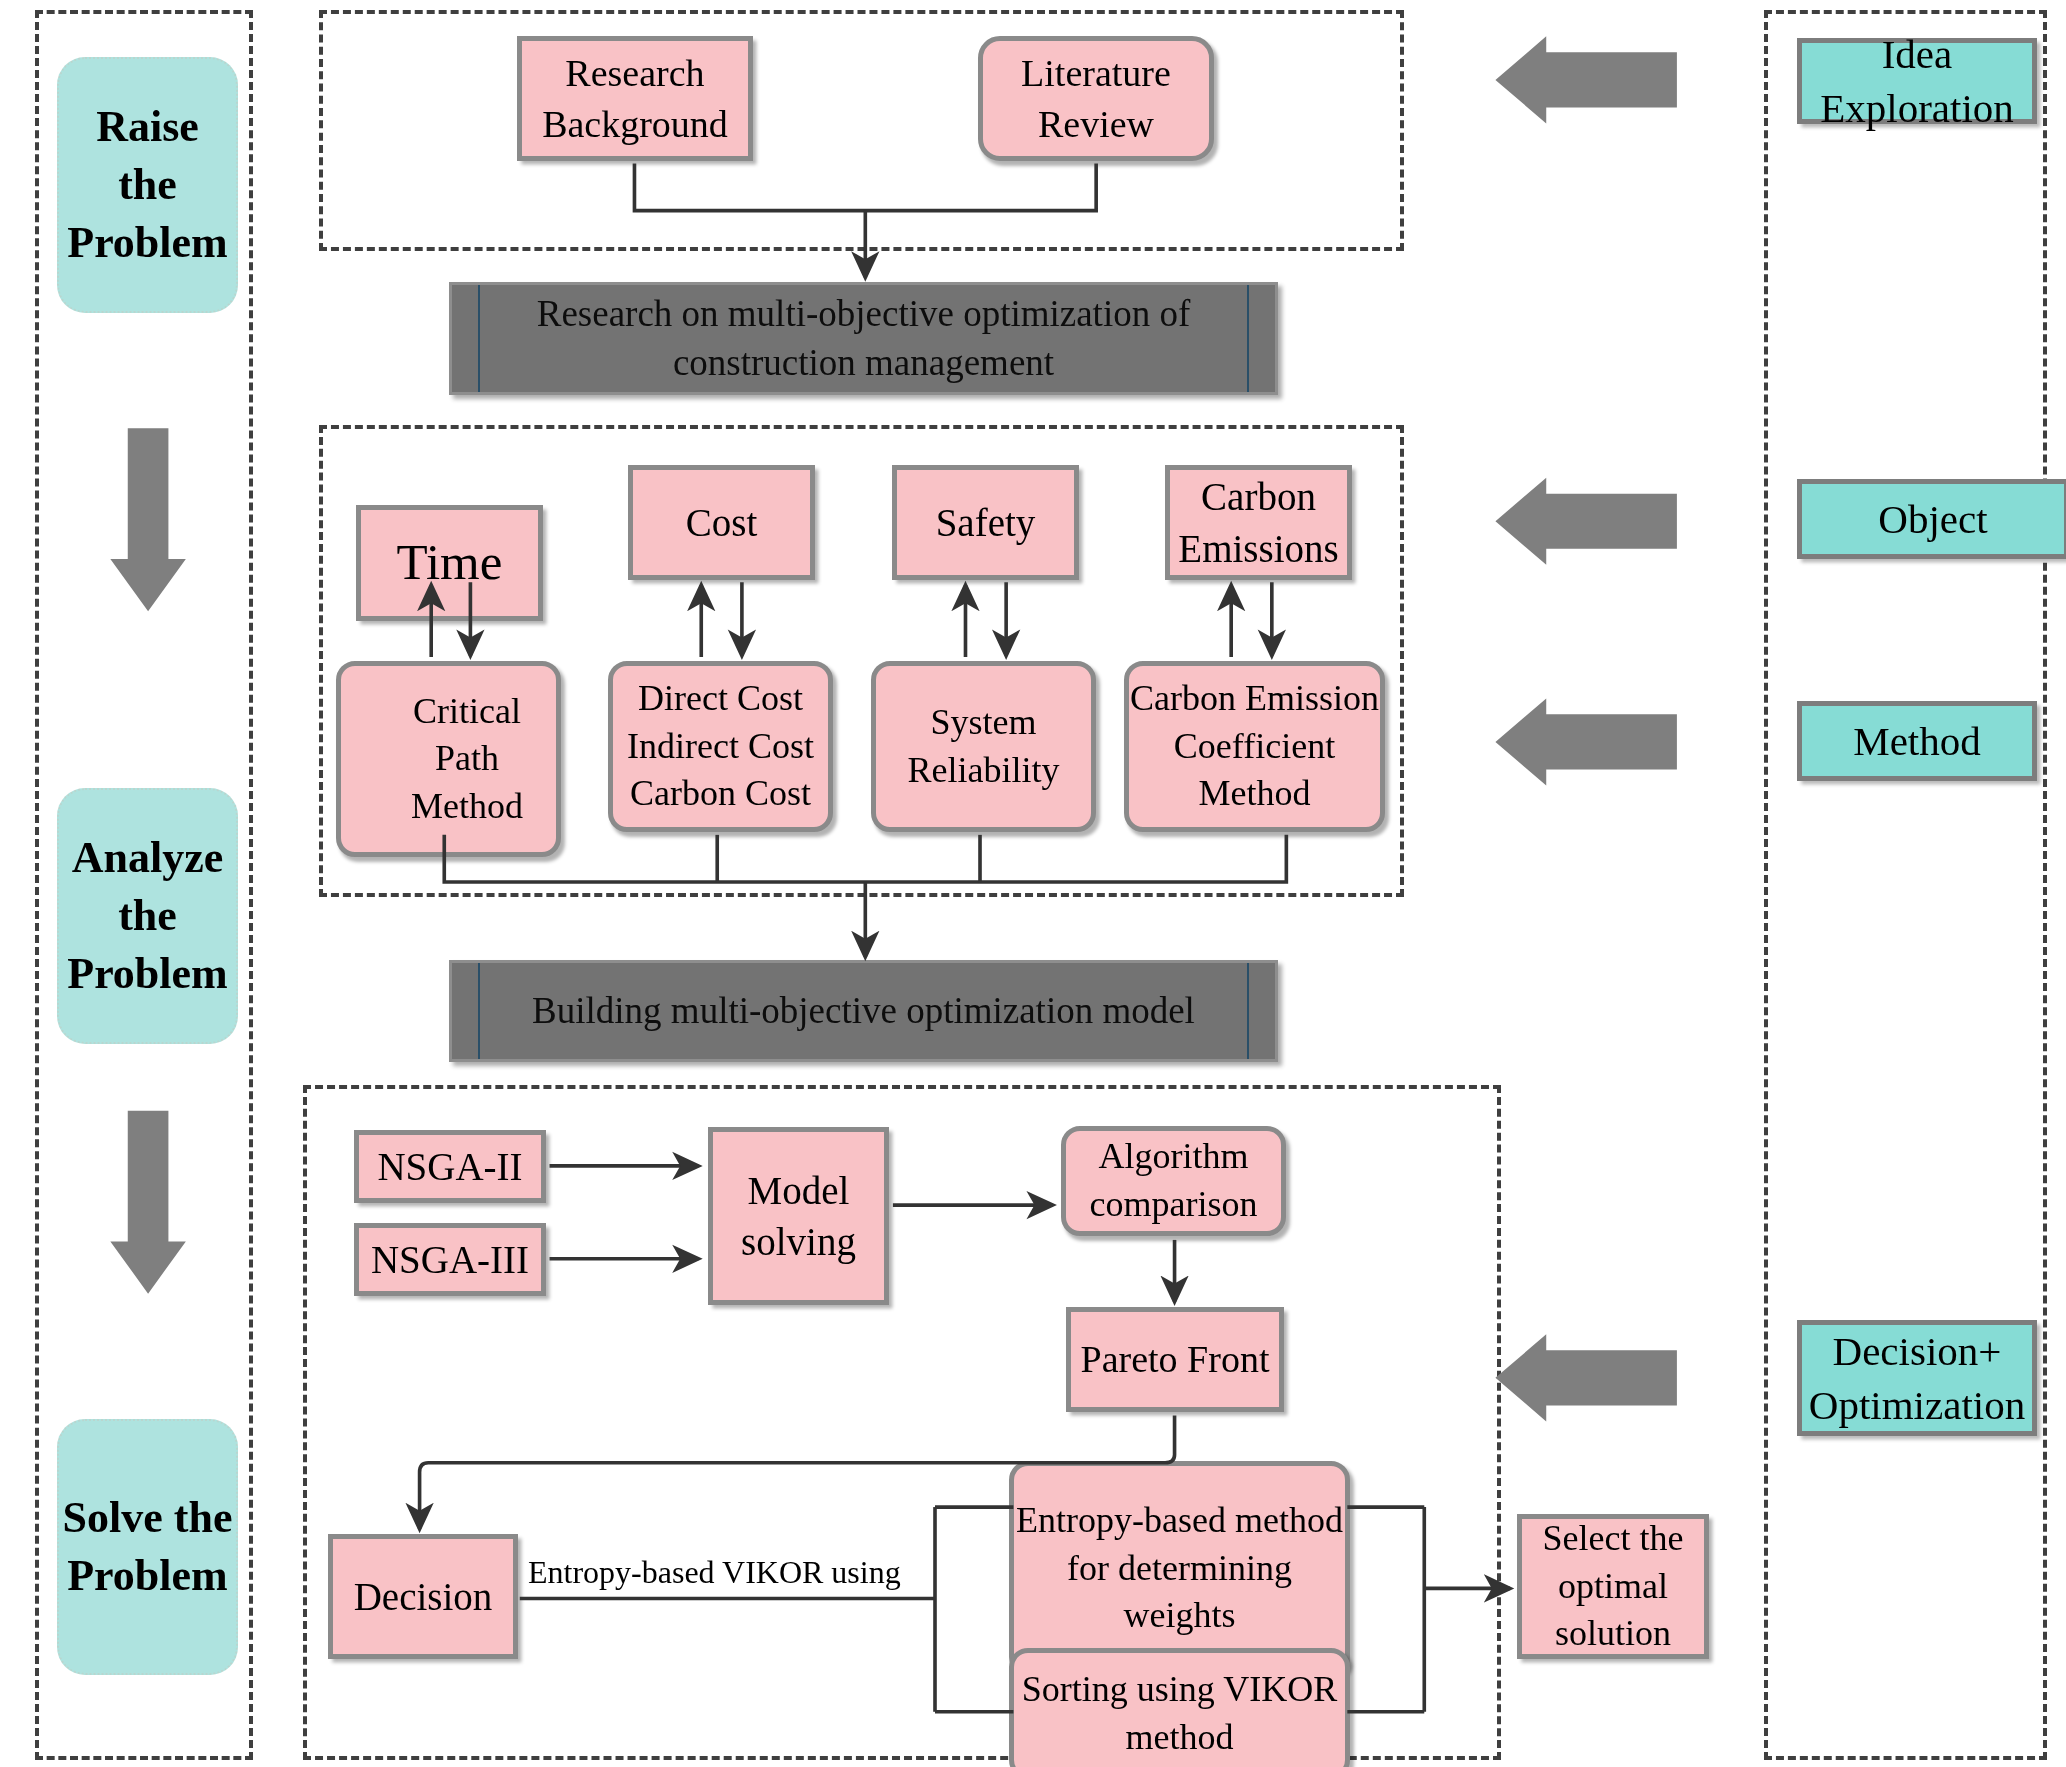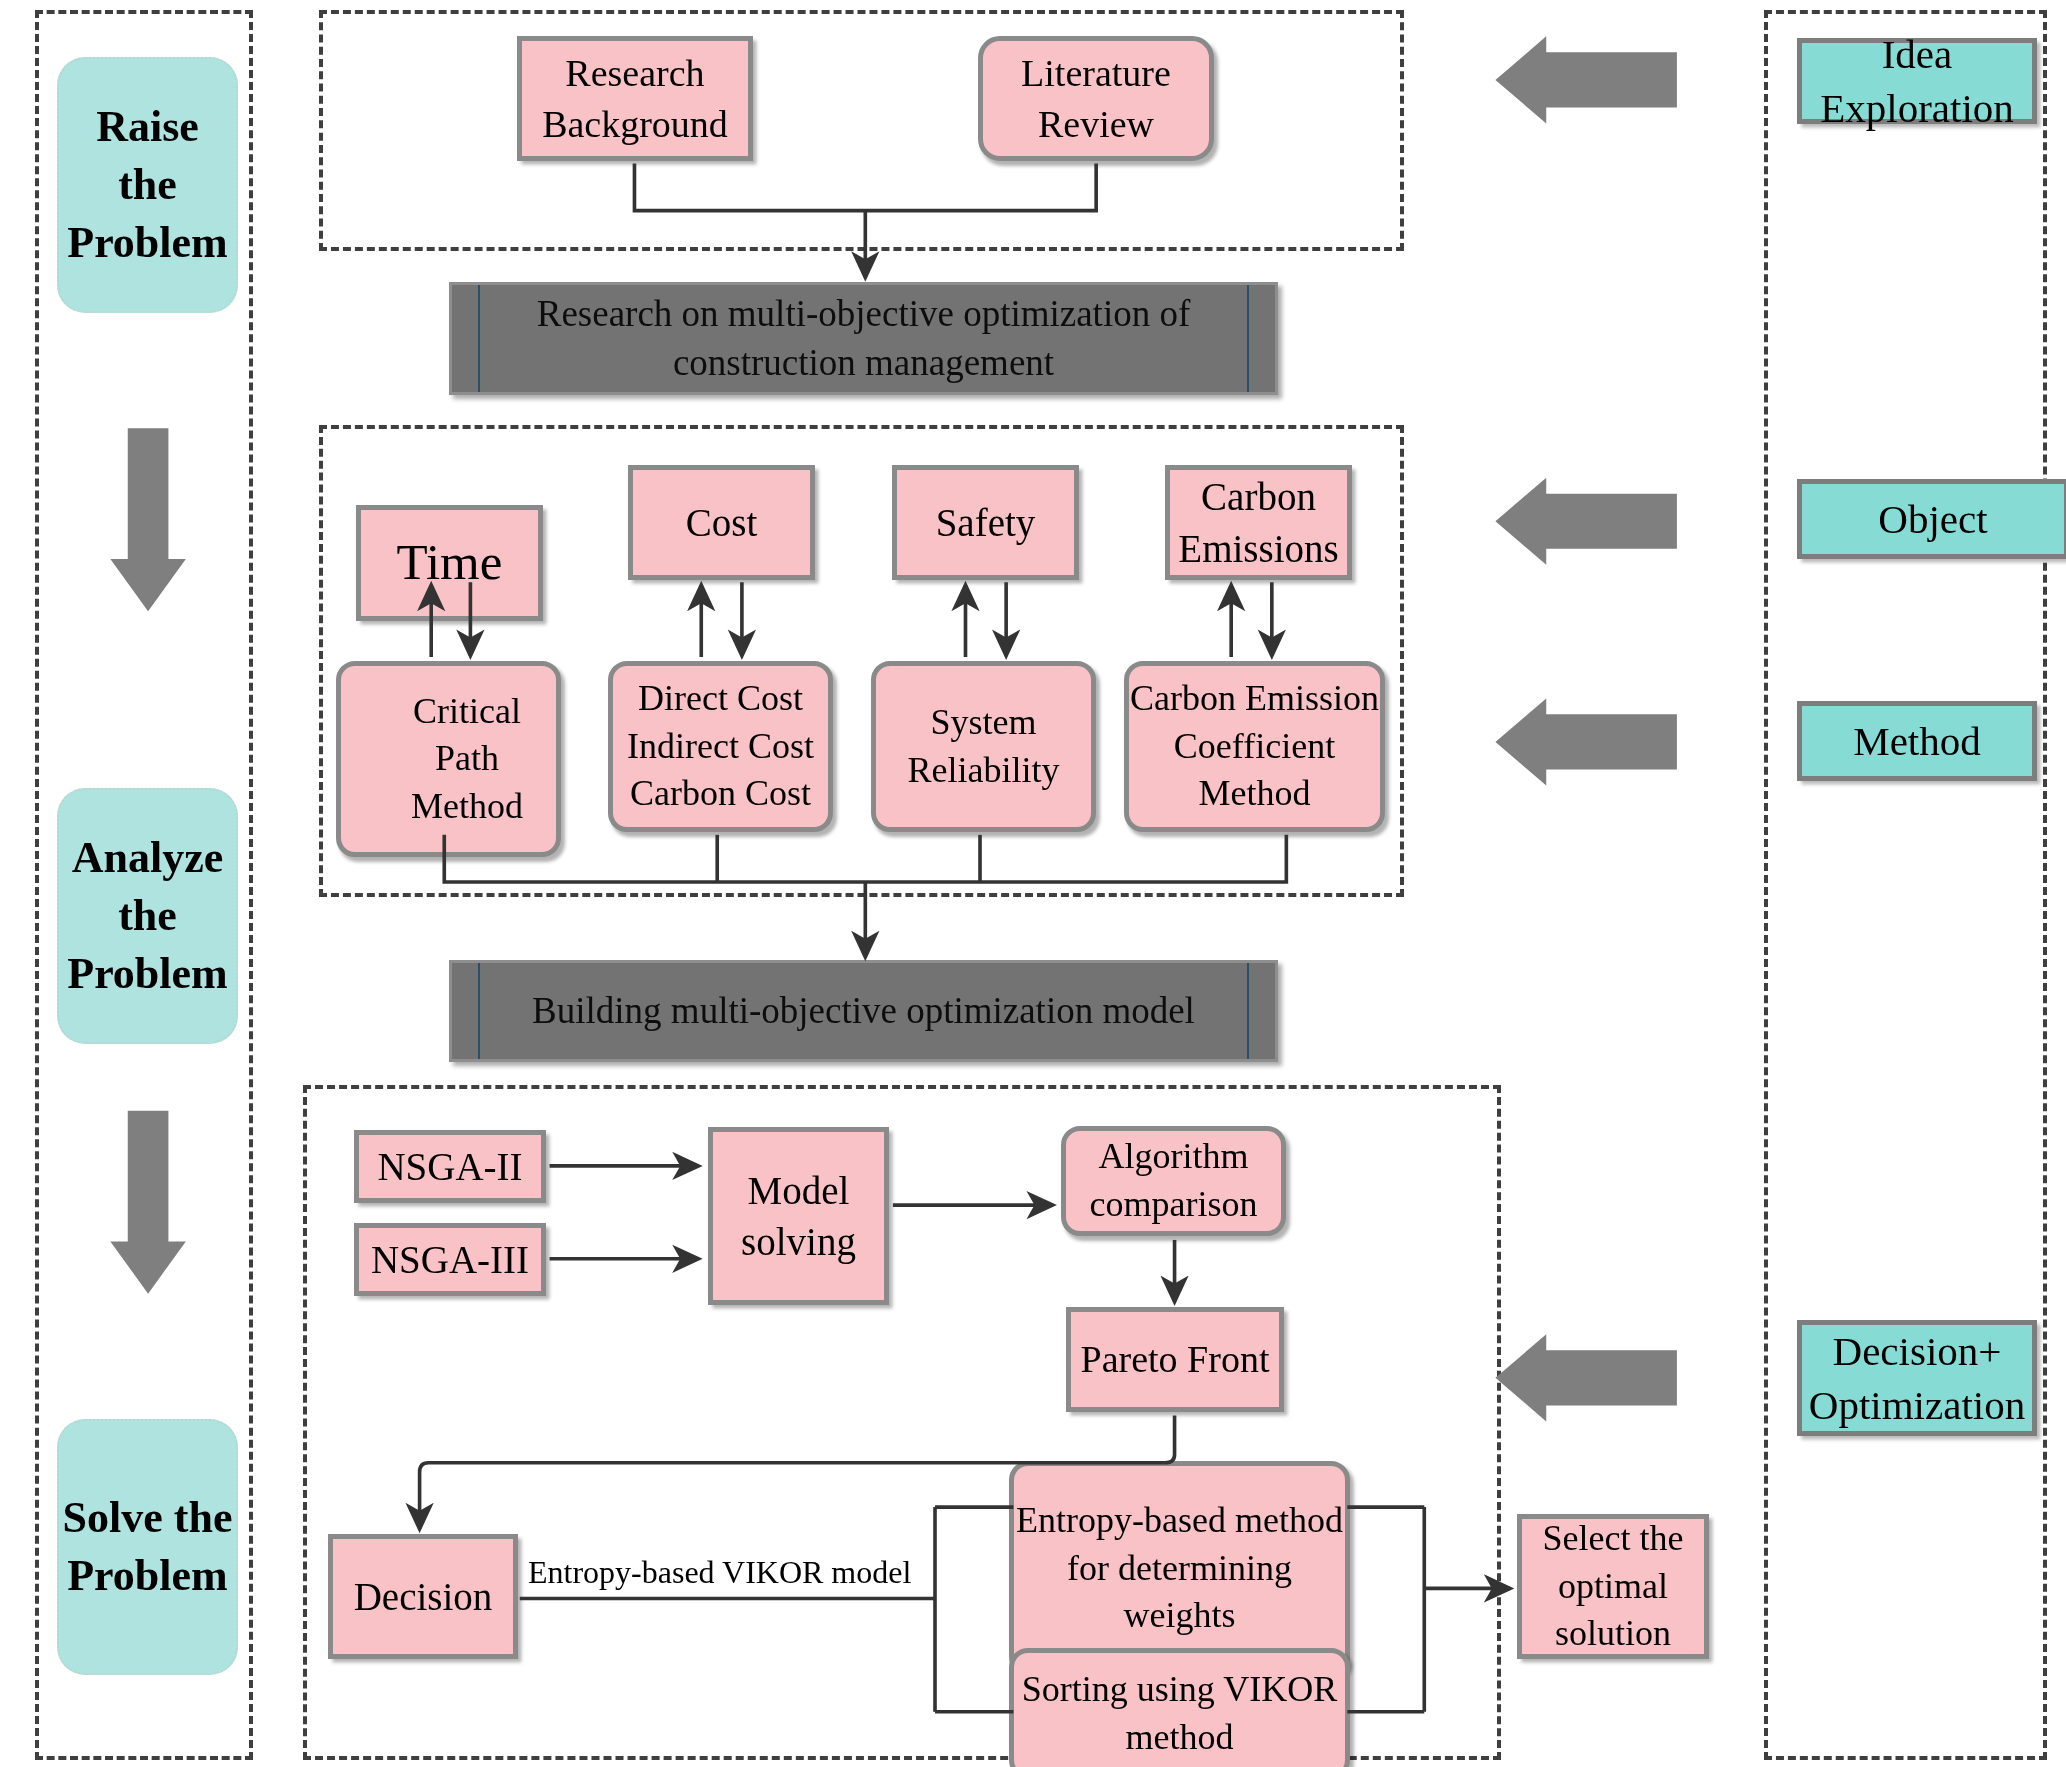--- a/index.html
+++ b/index.html
@@ -174,21 +174,21 @@
 method</span>
   </div>
 
   <div class="node pink" style="left:1517px;top:1514px;width:192px;height:145px;font-size:36px;">
     <span style="white-space:pre-line;">Select the
 optimal
 solution</span>
   </div>
 
   <div class="edgelabel" style="left:528px;top:1554px;font-size:32px;">
-    <span>Entropy-based VIKOR model</span>
+    <span>Entropy-based VIKOR using</span>
   </div>
 
   <svg class="ov" viewBox="0 0 2846 2434">
     <defs>
       <marker id="ah" markerWidth="9" markerHeight="9" refX="7.2" refY="4.5" orient="auto">
         <path d="M0,0.6 L8.4,4.5 L0,8.4 L2.2,4.5 Z" fill="#333"></path>
       </marker>
       <marker id="ahs" markerWidth="8" markerHeight="8" refX="6.4" refY="4" orient="auto">
         <path d="M0,0.6 L7.6,4 L0,7.4 L2,4 Z" fill="#333"></path>
       </marker>

